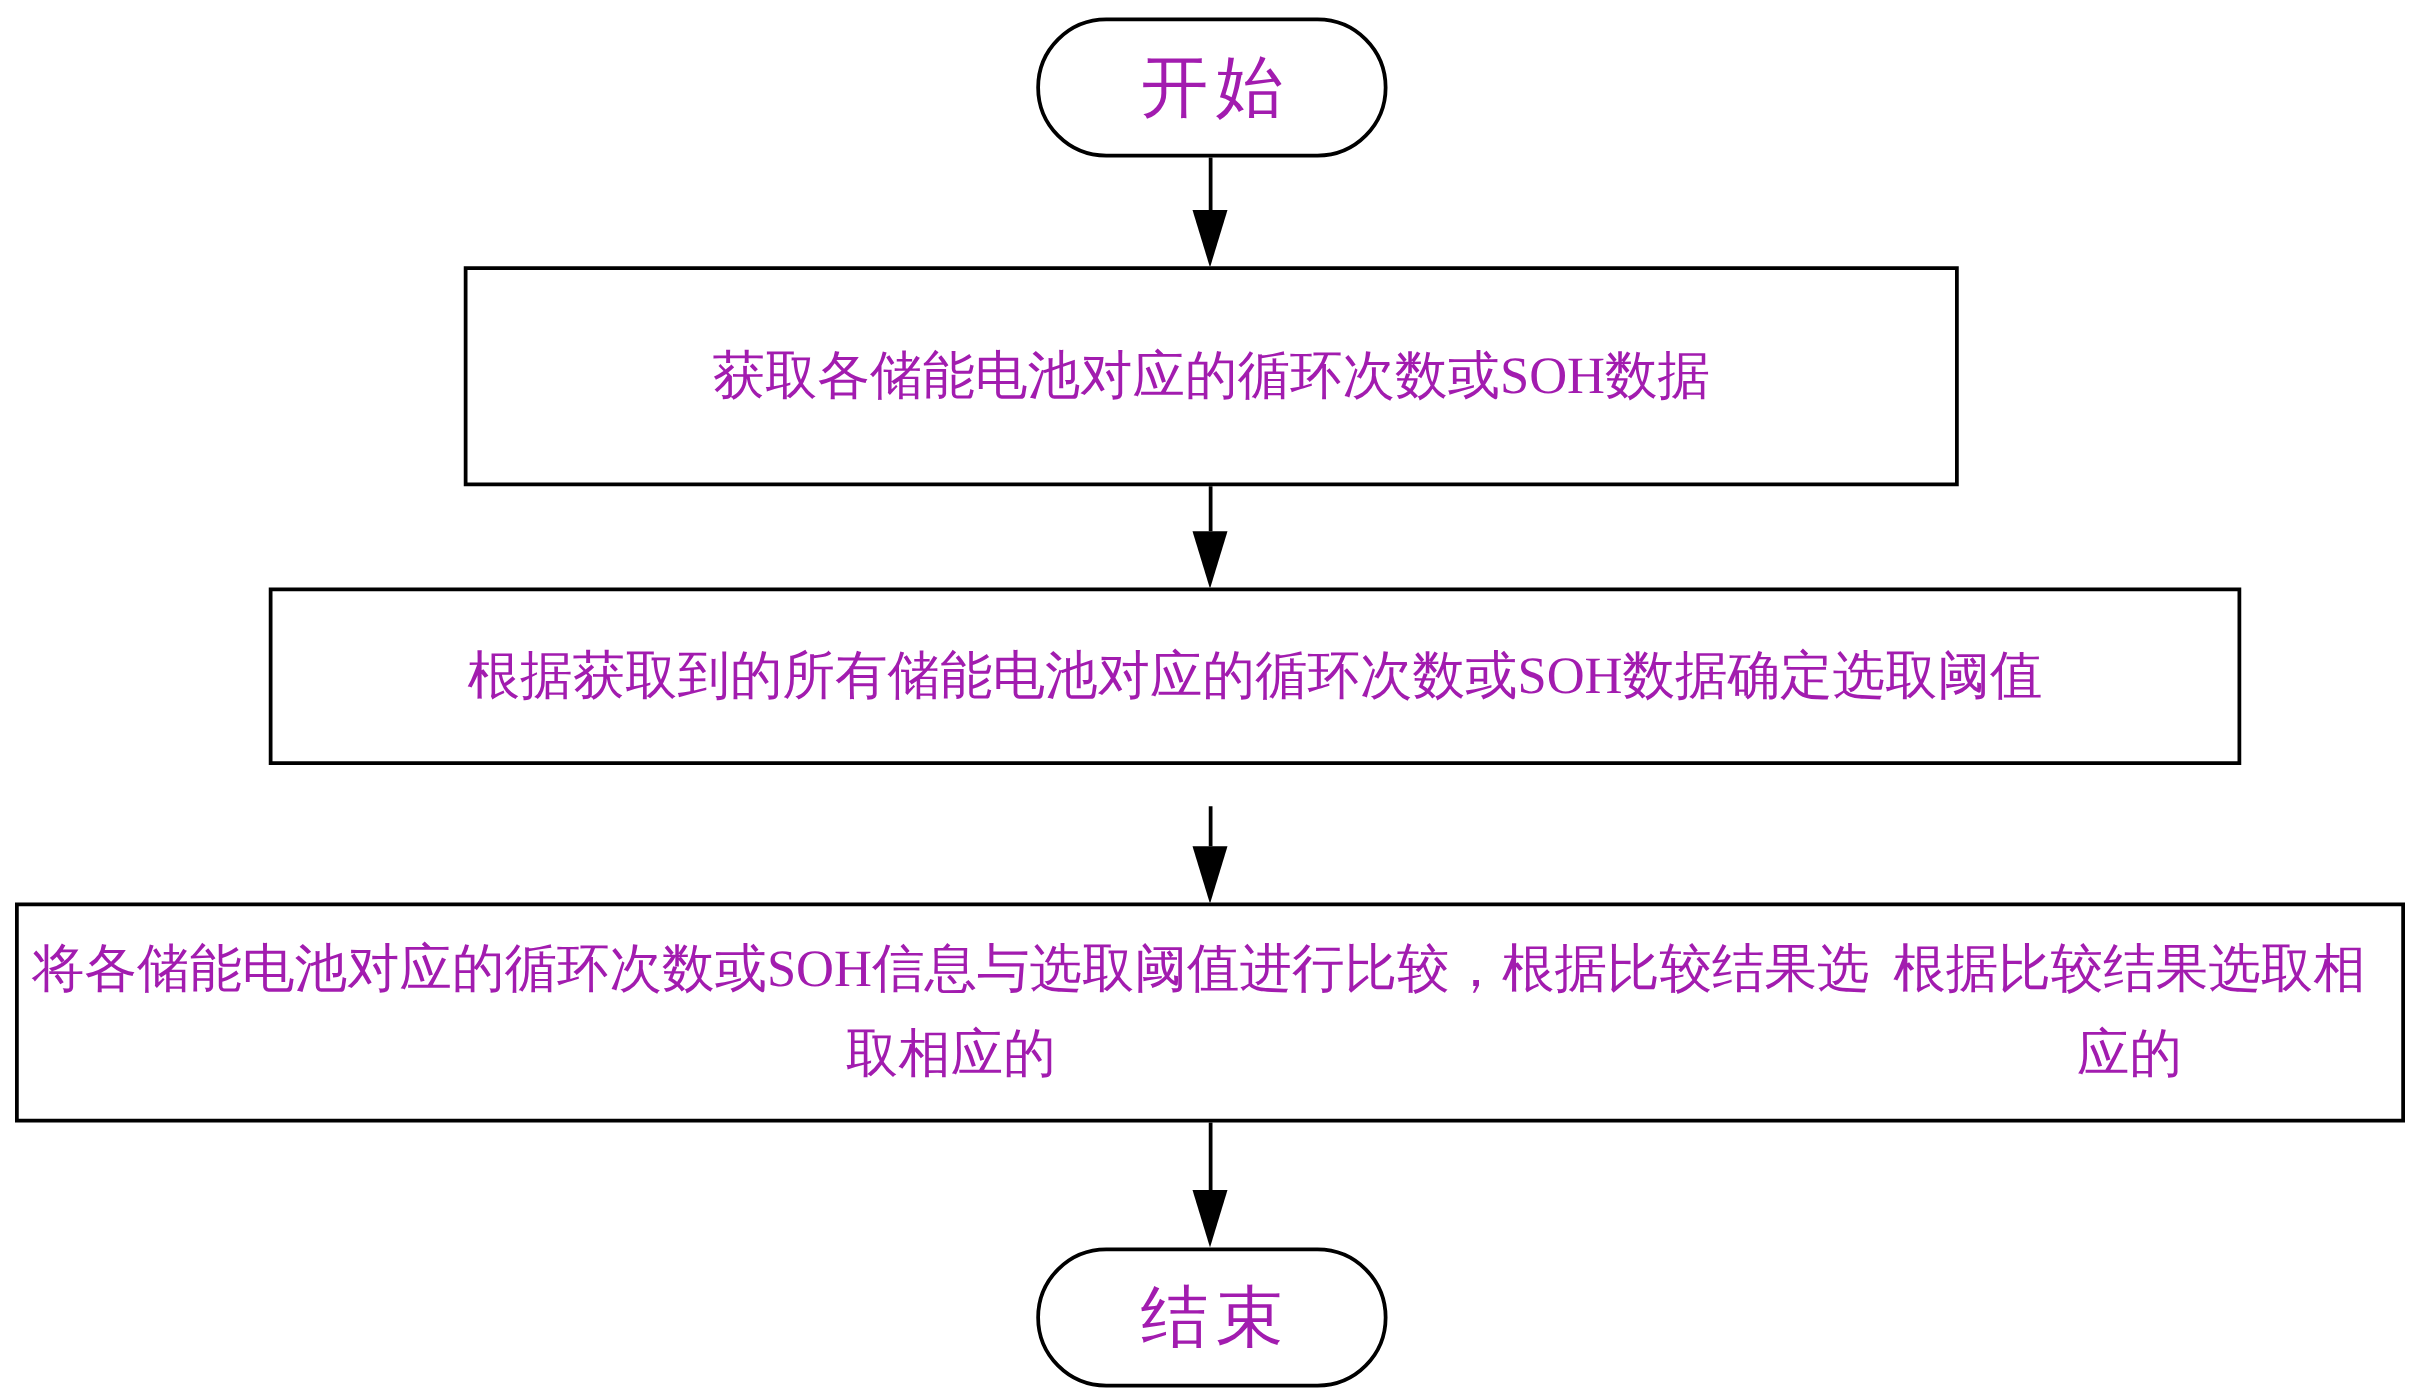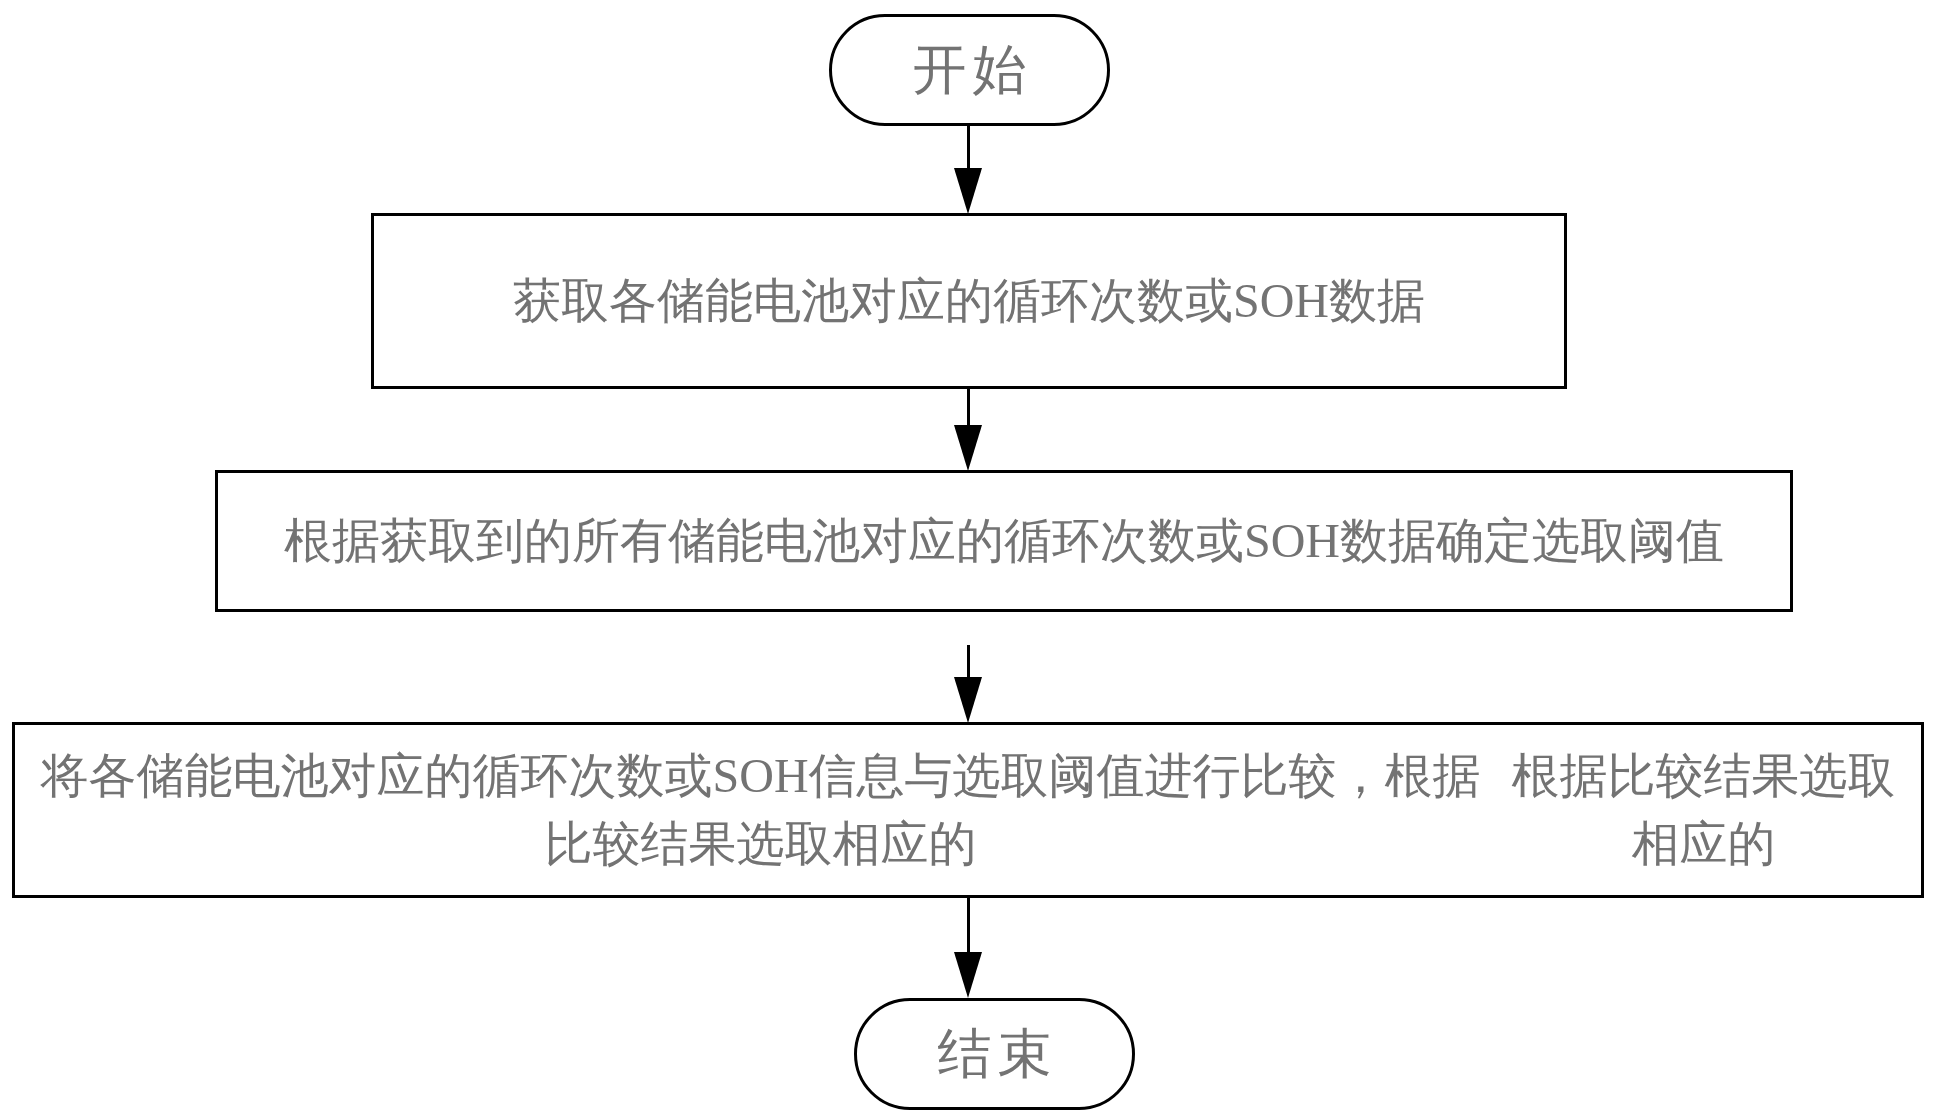--- a/index.html
+++ b/index.html
@@ -6,41 +6,41 @@
     margin: 0;
     padding: 0;
     background: #ffffff;
   }
   .canvas {
     position: relative;
     width: 1938px;
     height: 1115px;
     background: #ffffff;
     font-family: "Liberation Serif", "DejaVu Serif", serif;
-    color: #737373;
+    color: #a21caf;
     overflow: hidden;
   }
   .node {
     position: absolute;
     box-sizing: border-box;
     border: 3px solid #000000;
     background: #ffffff;
     display: flex;
     align-items: center;
     justify-content: center;
     text-align: center;
   }
   .terminator {
     border-radius: 60px;
     font-size: 54px;
     letter-spacing: 6px;
     padding-left: 6px; 
   }
   .process {
-    font-size: 48px;
+    font-size: 42px;
     line-height: 68px;
     padding: 12px 10px;
   }
   .flow-arrow {
     position: absolute;
     display: flex;
     flex-direction: column;
     align-items: center;
     transform: translateX(-50%);
   }
@@ -91,17 +91,17 @@
   <div class="node process" style="left:12px; top:722px; width:1912px; height:176px; flex-direction:row;">
     <div>将各储能电池对应的循环次数或SOH信息与选取阈值进行比较，根据比较结果选取相应的</div>
     <div>根据比较结果选取相应的</div>
   </div>
 
   <div class="flow-arrow" style="left:968px; top:898px;">
     <div class="stem" style="height:54px;"></div>
     <div class="head"></div>
   </div>
 
-  <div class="node terminator" style="left:854px; top:998px; width:281px; height:112px;align-items:center;">
+  <div class="node terminator" style="left:829px; top:998px; width:281px; height:112px;align-items:center;">
     <span>结束</span>
   </div>
 
 </div>
 
 </body></html>

